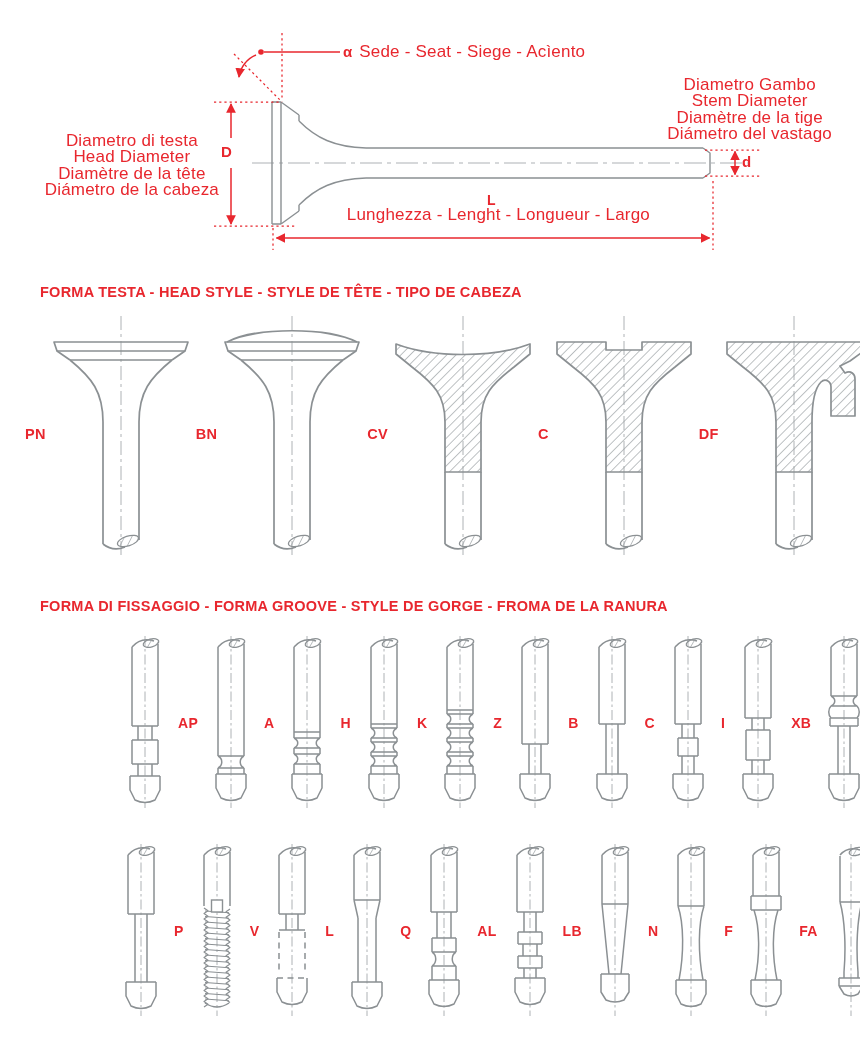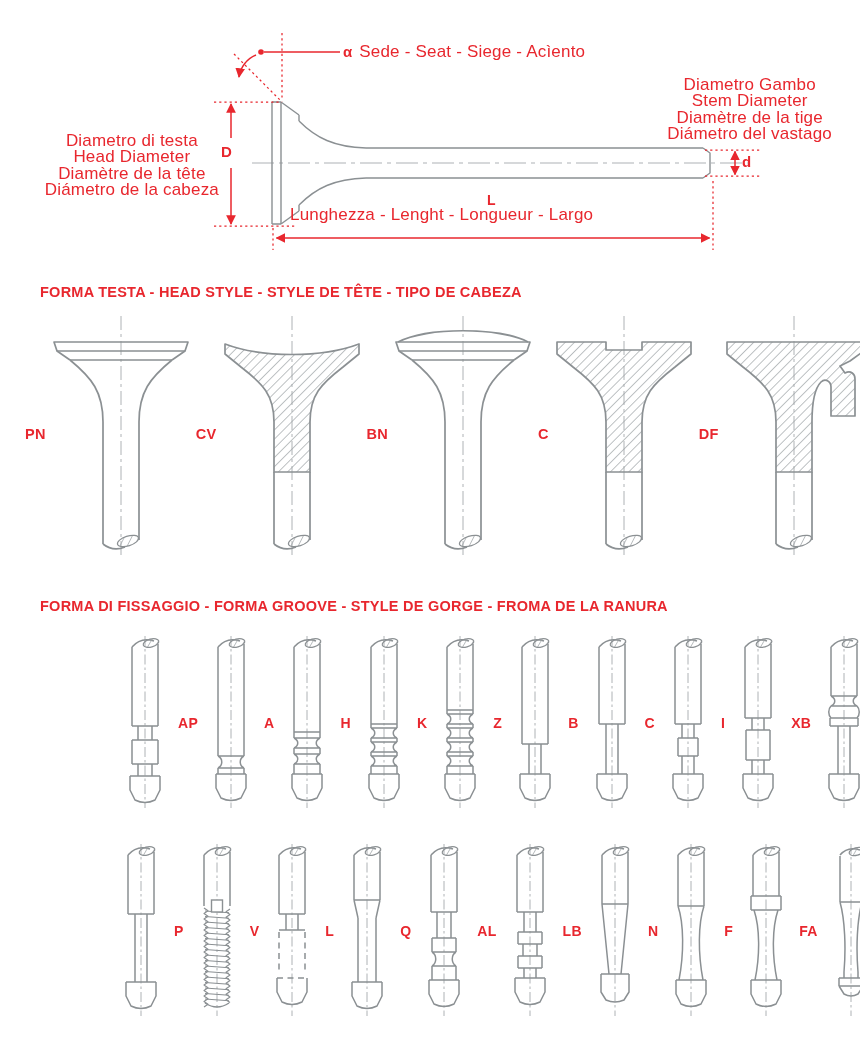--- a/index.html
+++ b/index.html
@@ -87,62 +87,62 @@
   <div class="abs lbl rt" style="right:641px;top:133px">
     <div>Diametro di testa</div>
     <div>Head Diameter</div>
     <div>Diamètre de la tête</div>
     <div>Diámetro de la cabeza</div>
   </div>
 
   <div class="abs sym" style="left:221px;top:143px">D</div>
   <div class="abs sym" style="left:742px;top:153px">d</div>
   <div class="abs sym" style="left:487px;top:192px;font-size:14px">L</div>
-  <div class="abs lbl" style="left:290px;top:207px;width:360px;text-align:left">Lunghezza - Lenght - Longueur - Largo</div>
+  <div class="abs lbl" style="left:290px;top:207px;width:360px;text-align:right">Lunghezza - Lenght - Longueur - Largo</div>
 </section>
 
 <section class="abs" style="left:0;top:284px;width:860px">
   <div class="abs title" style="left:40px;top:0">FORMA TESTA - HEAD STYLE - STYLE DE TÊTE - TIPO DE CABEZA</div>
   <div class="figrow" id="headRow" style="left:25px;top:28px;width:810px">
       <div class="fig">
         <div class="headlbl">PN</div>
         <svg width="150" height="248" viewBox="0 0 150 248">
           <path d="M75,4 V244" fill="none" stroke="#aeb2b5" stroke-width="1" stroke-linejoin="round" stroke-dasharray="14 4 3 4"></path>
           <path d="M8,30 H142 L139,39 H11 Z" fill="none" stroke="#8b9093" stroke-width="1.7" stroke-linejoin="round"></path>
           <path d="M11,39 L24,48 M139,39 L126,48 M24,48 H126" fill="none" stroke="#8b9093" stroke-width="1.7" stroke-linejoin="round"></path>
           <path d="M126,48 C104,66 93,80 93,110 M24,48 C46,66 57,80 57,110" fill="none" stroke="#8b9093" stroke-width="1.7" stroke-linejoin="round"></path>
           <path d="M57,110 V232 M93,110 V228" fill="none" stroke="#8b9093" stroke-width="1.7" stroke-linejoin="round"></path>
-          <path d="M57,232 Q67,240 79,235" fill="none" stroke="#8b9093" stroke-width="1.7" stroke-linejoin="round"></path>
-          <ellipse cx="82" cy="229" rx="11" ry="4.8" transform="rotate(-18 82 229)" fill="url(#hatch)" stroke="#8b9093" stroke-width="1.2"></ellipse>
-        </svg>
-      </div>
-      <div class="fig">
-        <div class="headlbl">CV</div>
-        <svg width="150" height="248" viewBox="0 0 150 248">
-          <path d="M75,4 V244" fill="none" stroke="#aeb2b5" stroke-width="1" stroke-linejoin="round" stroke-dasharray="14 4 3 4"></path>
-          <path d="M8,32 C45,46 105,46 142,32 L142,42 L126,55 C104,72 93,83 93,110 L93,160 L57,160 L57,110 C57,83 46,72 24,55 L8,42 Z" fill="url(#hatch)" stroke="#8b9093" stroke-width="1.7" stroke-linejoin="round"></path>
-          <path d="M57,160 V232 M93,160 V228" fill="none" stroke="#8b9093" stroke-width="1.7" stroke-linejoin="round"></path>
           <path d="M57,232 Q67,240 79,235" fill="none" stroke="#8b9093" stroke-width="1.7" stroke-linejoin="round"></path>
           <ellipse cx="82" cy="229" rx="11" ry="4.8" transform="rotate(-18 82 229)" fill="url(#hatch)" stroke="#8b9093" stroke-width="1.2"></ellipse>
         </svg>
       </div>
       <div class="fig">
         <div class="headlbl">BN</div>
         <svg width="150" height="248" viewBox="0 0 150 248">
           <path d="M75,4 V244" fill="none" stroke="#aeb2b5" stroke-width="1" stroke-linejoin="round" stroke-dasharray="14 4 3 4"></path>
           <path d="M10,30 C38,15 112,15 140,30" fill="none" stroke="#8b9093" stroke-width="1.7" stroke-linejoin="round"></path>
           <path d="M8,30 H142 L139,39 H11 Z" fill="none" stroke="#8b9093" stroke-width="1.7" stroke-linejoin="round"></path>
           <path d="M11,39 L24,48 M139,39 L126,48 M24,48 H126" fill="none" stroke="#8b9093" stroke-width="1.7" stroke-linejoin="round"></path>
           <path d="M126,48 C104,66 93,80 93,110 M24,48 C46,66 57,80 57,110" fill="none" stroke="#8b9093" stroke-width="1.7" stroke-linejoin="round"></path>
           <path d="M57,110 V232 M93,110 V228" fill="none" stroke="#8b9093" stroke-width="1.7" stroke-linejoin="round"></path>
           <path d="M57,232 Q67,240 79,235" fill="none" stroke="#8b9093" stroke-width="1.7" stroke-linejoin="round"></path>
           <ellipse cx="82" cy="229" rx="11" ry="4.8" transform="rotate(-18 82 229)" fill="url(#hatch)" stroke="#8b9093" stroke-width="1.2"></ellipse>
         </svg>
       </div>
       <div class="fig">
+        <div class="headlbl">CV</div>
+        <svg width="150" height="248" viewBox="0 0 150 248">
+          <path d="M75,4 V244" fill="none" stroke="#aeb2b5" stroke-width="1" stroke-linejoin="round" stroke-dasharray="14 4 3 4"></path>
+          <path d="M8,32 C45,46 105,46 142,32 L142,42 L126,55 C104,72 93,83 93,110 L93,160 L57,160 L57,110 C57,83 46,72 24,55 L8,42 Z" fill="url(#hatch)" stroke="#8b9093" stroke-width="1.7" stroke-linejoin="round"></path>
+          <path d="M57,160 V232 M93,160 V228" fill="none" stroke="#8b9093" stroke-width="1.7" stroke-linejoin="round"></path>
+          <path d="M57,232 Q67,240 79,235" fill="none" stroke="#8b9093" stroke-width="1.7" stroke-linejoin="round"></path>
+          <ellipse cx="82" cy="229" rx="11" ry="4.8" transform="rotate(-18 82 229)" fill="url(#hatch)" stroke="#8b9093" stroke-width="1.2"></ellipse>
+        </svg>
+      </div>
+      <div class="fig">
         <div class="headlbl">C</div>
         <svg width="150" height="248" viewBox="0 0 150 248">
           <path d="M75,4 V244" fill="none" stroke="#aeb2b5" stroke-width="1" stroke-linejoin="round" stroke-dasharray="14 4 3 4"></path>
           <path d="M8,30 L57,30 L57,38 L93,38 L93,30 L142,30 L142,42 L126,55 C104,72 93,83 93,110 L93,160 L57,160 L57,110 C57,83 46,72 24,55 L8,42 Z" fill="url(#hatch)" stroke="#8b9093" stroke-width="1.7" stroke-linejoin="round"></path>
           <path d="M57,160 V232 M93,160 V228" fill="none" stroke="#8b9093" stroke-width="1.7" stroke-linejoin="round"></path>
           <path d="M57,232 Q67,240 79,235" fill="none" stroke="#8b9093" stroke-width="1.7" stroke-linejoin="round"></path>
           <ellipse cx="82" cy="229" rx="11" ry="4.8" transform="rotate(-18 82 229)" fill="url(#hatch)" stroke="#8b9093" stroke-width="1.2"></ellipse>
         </svg>
       </div>
       <div class="fig">

